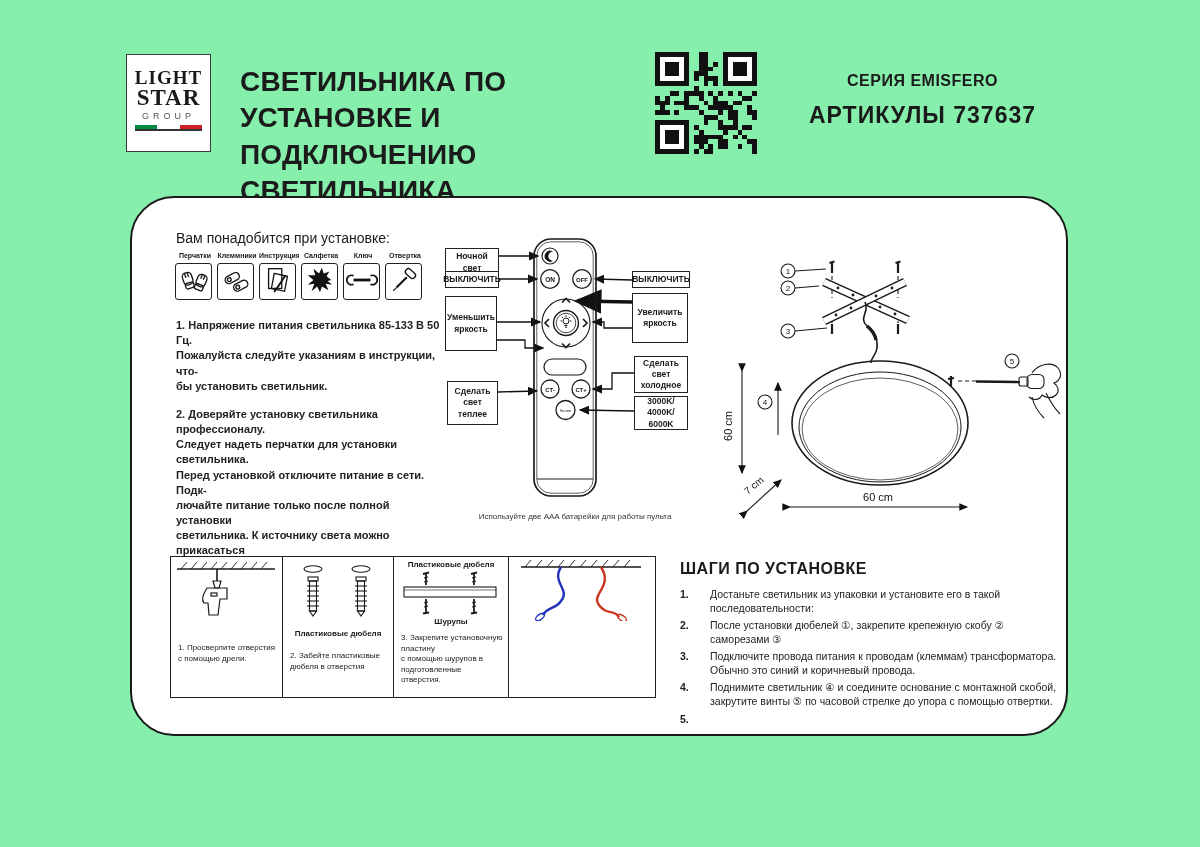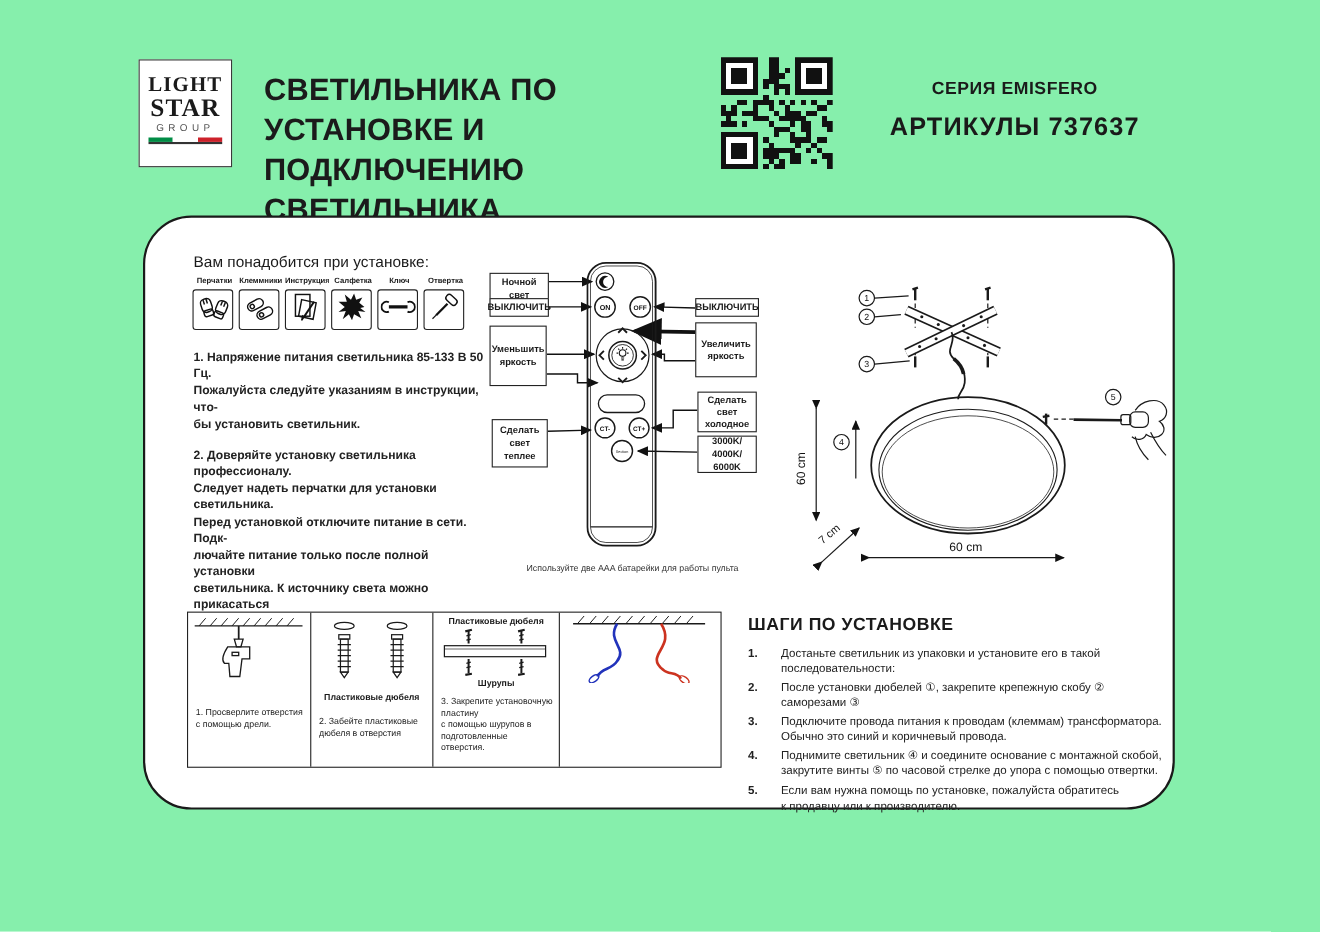--- a/index.html
+++ b/index.html
@@ -626,19 +626,17 @@
       <span class="preline">Подключите провода питания к проводам (клеммам) трансформатора.
 Обычно это синий и коричневый провода.</span>
     </div>
     <div class="step">
       <span class="num">4.</span>
       <span class="preline">Поднимите светильник ④ и соедините основание с монтажной скобой,
 закрутите винты ⑤ по часовой стрелке до упора с помощью отвертки.</span>
     </div>
     <div class="step">
       <span class="num">5.</span>
-      <span class="preline">Если вам нужна помощь по установке, пожалуйста обратитесь
-к продавцу или к производителю.</span>
     </div>
   </div>
 
 
 </div>
 
 </body></html>

